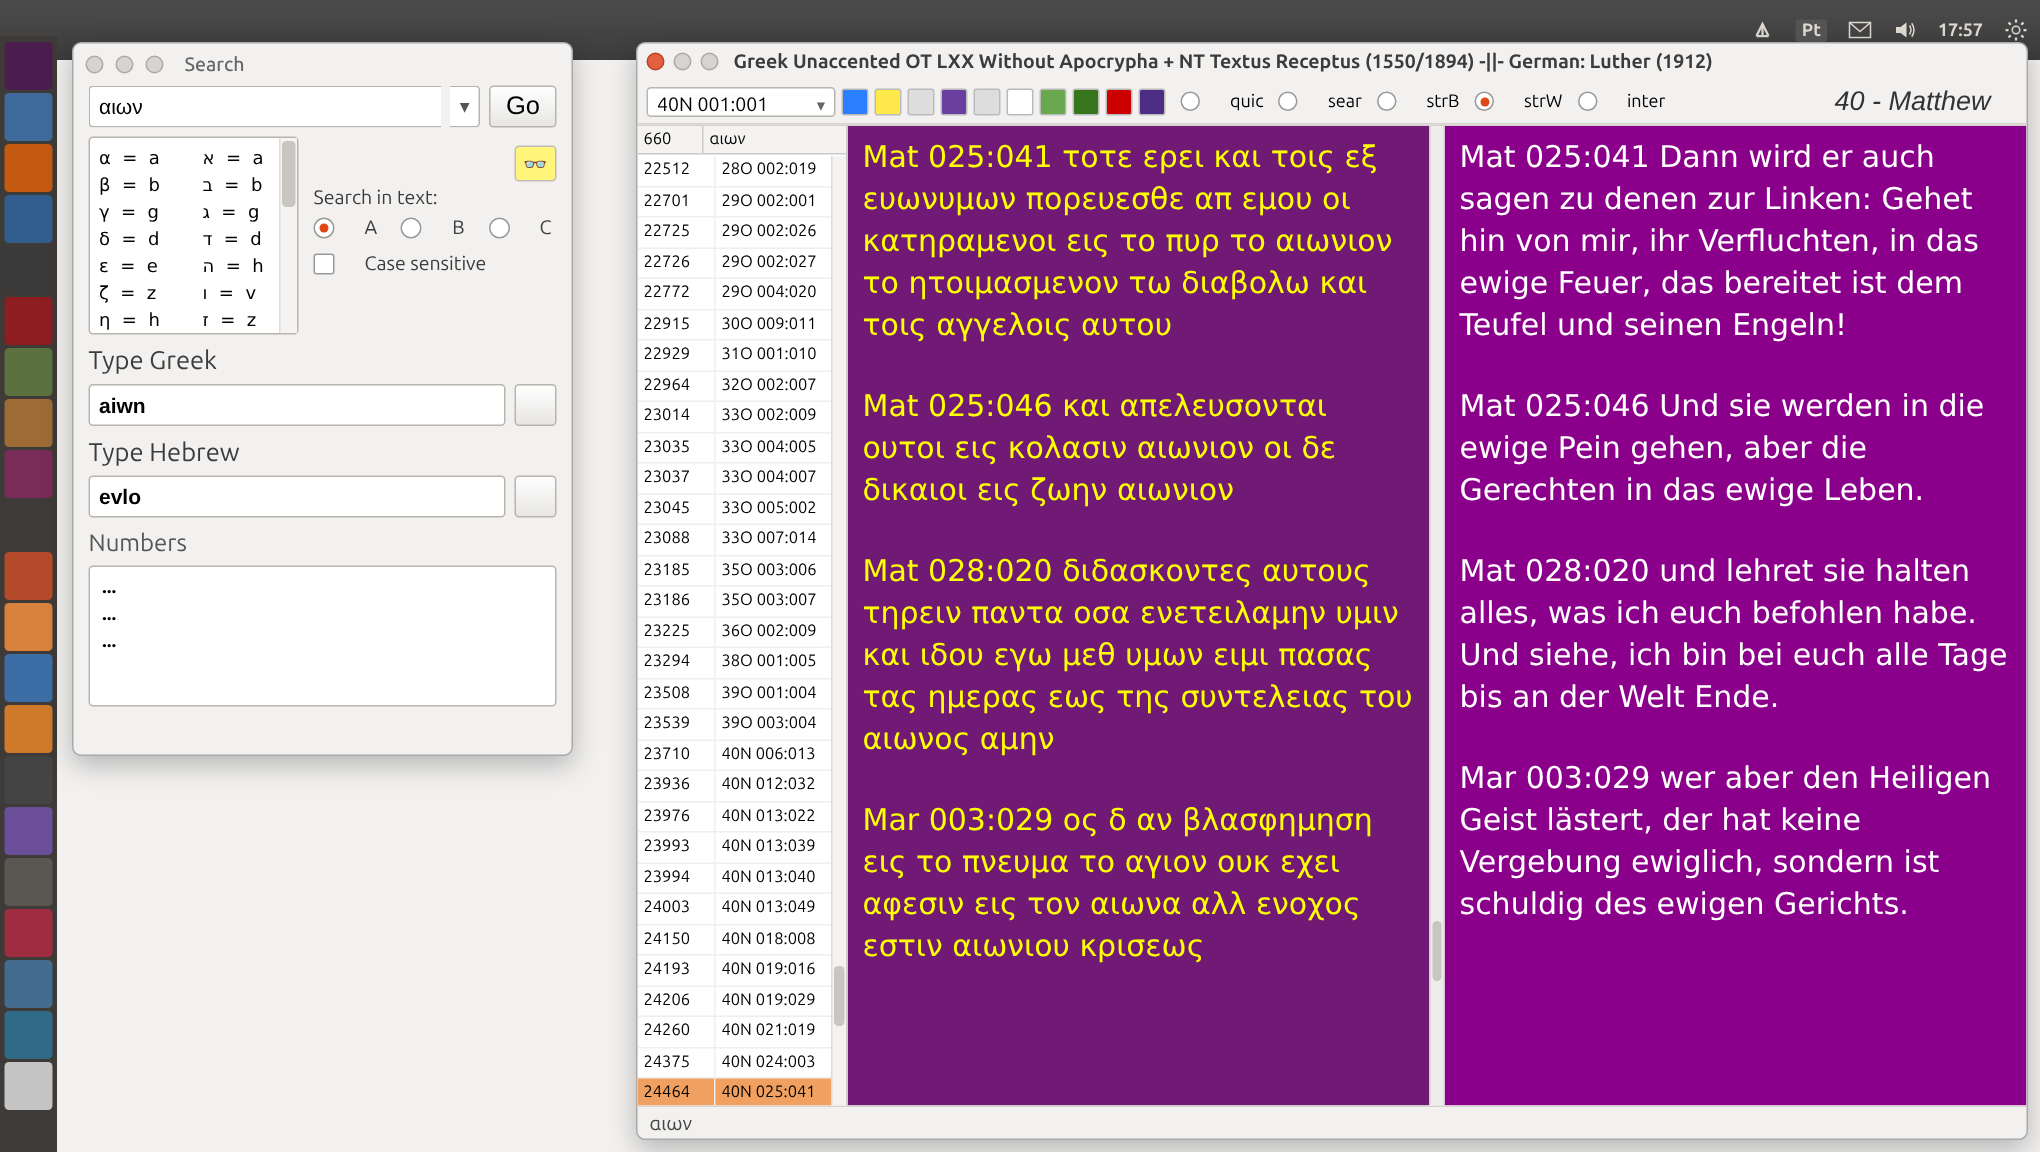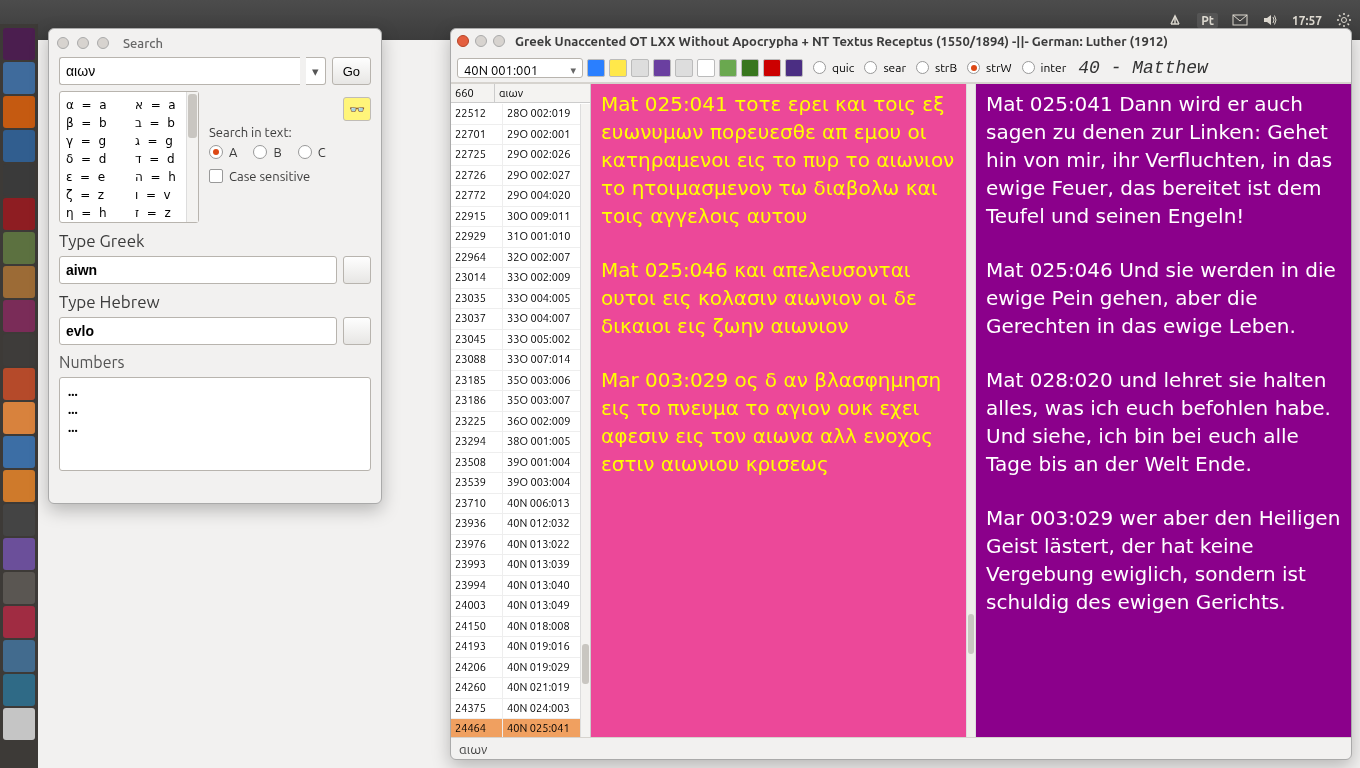--- a/index.html
+++ b/index.html
@@ -18,75 +18,75 @@
 .win-search { position:absolute; top:28px; left:48px; width:334px; height:476px; background:#f2f1f0; border:1px solid #aaa; border-radius:6px; box-shadow: 0 6px 18px rgba(0,0,0,.25); display:flex; flex-direction:column; }
 .titlebar { height:28px; display:flex; align-items:center; padding:0 8px; gap:8px; color:#4c4c4c; font-weight:500; }
 .tbtn { width:12px; height:12px; border-radius:50%; background:#d7d3cf; border:1px solid #aaa; }
 .tbtn.close { }
 .titlebar .title { margin-left:6px; color:#666; }
 
 .win-search .body { padding:0 10px 10px; display:flex; flex-direction:column; gap:6px; }
 .row { display:flex; gap:6px; align-items:center; }
 .input { flex:1; height:28px; border:1px solid #b8b4ae; border-radius:3px; background:#fff; padding:0 6px; font-size:14px; }
 .dropbtn { width:20px; height:28px; border:1px solid #b8b4ae; border-left:none; border-radius:0 3px 3px 0; background:#fff; display:flex; align-items:center; justify-content:center; color:#555; }
-.btn { height:28px; padding:0 10px; border:1px solid #b8b4ae; border-radius:3px; background:linear-gradient(#fefefe,#e7e6e4); font-size:13px; cursor:pointer; }
+.btn { height:28px; padding:0 10px; border:1px solid #b8b4ae; border-radius:3px; background:linear-gradient(#fefefe,#e7e6e4); font-size:17px; cursor:pointer; }
 .smallico { width:28px; height:24px; border:1px solid #c0bcb6; border-radius:3px; background:#fff57a; display:flex; align-items:center; justify-content:center; }
 
 .two-pane { display:flex; gap:10px; }
 .letbox { flex:0 0 140px; height:132px; border:1px solid #b8b4ae; border-radius:3px; background:#fff; position:relative; font-family: "DejaVu Sans", sans-serif; }
 .letbox .cols { display:flex; height:100%; }
 .letcol { flex:1; padding:4px 6px; font-size:12px; line-height:18px; white-space:pre; }
 .letbox .sb { position:absolute; right:0; top:0; bottom:0; width:12px; background:#f4f3f1; border-left:1px solid #ddd; }
 .letbox .sb .thumb { position:absolute; left:1px; right:1px; top:2px; height:44px; background:#c9c6c1; border-radius:3px; }
 
 .opt-pane { flex:1; padding-top:6px; font-size:13px; color:#3c3c3c; }
 .opt-pane .lbl { margin-bottom:6px; }
 .radios { display:flex; gap:16px; align-items:center; margin-bottom:10px; }
-.radio, .checkbox { display:flex; align-items:center; gap:6px; }
+.radio, .checkbox { display:flex; align-items:center; gap:20px; }
 .rdot { width:14px; height:14px; border-radius:50%; border:1px solid #999; display:flex; align-items:center; justify-content:center; background:#fff; }
 .rdot.sel::after { content:""; width:6px; height:6px; border-radius:50%; background:#dd4814; }
 .cbox { width:14px; height:14px; border:1px solid #999; border-radius:2px; background:#fff; }
 
 .section-lbl { font-size:17px; color:#3c3c3c; margin-top:2px; }
 .bold-in { font-weight:bold; }
 .sqbtn { width:28px; height:28px; border:1px solid #b8b4ae; border-radius:3px; background:linear-gradient(#fefefe,#e7e6e4); }
 .numlist { border:1px solid #b8b4ae; border-radius:3px; background:#fff; padding:4px 8px; min-height:94px; }
 .numlist .n { padding:2px 0; font-weight:bold; }
 
 
-.win-main { position:absolute; top:28px; left:450px; right:8px; height:732px; background:#f2f1f0; border:1px solid #aaa; border-radius:6px; box-shadow: 0 6px 18px rgba(0,0,0,.25); display:flex; flex-direction:column; overflow:hidden; }
+.win-main { position:absolute; top:28px; left:424px; right:8px; height:732px; background:#f2f1f0; border:1px solid #aaa; border-radius:6px; box-shadow: 0 6px 18px rgba(0,0,0,.25); display:flex; flex-direction:column; overflow:hidden; }
 .main-title { height:24px; display:flex; align-items:center; padding:0 6px; gap:6px; font-weight:bold; color:#3c3c3c; font-size:13px; }
 .main-title .tbtn.red { background:#e45f3f; border-color:#b74427; }
 .main-title .ttext { margin-left:4px; }
 .toolbar { height:30px; display:flex; align-items:center; padding:0 6px; gap:4px; border-bottom:1px solid #d6d3ce; }
 .dd { height:20px; border:1px solid #b8b4ae; border-radius:3px; background:#fff; padding:0 22px 0 6px; display:flex; align-items:flex-end; position:relative; font-size:13px; min-width:126px; }
 .dd::after { content:"▾"; position:absolute; right:6px; color:#666; font-size:11px; }
 .ticon { width:18px; height:18px; border:1px solid #bbb; border-radius:2px; }
 .ti-blue{background:#2a7fff;} .ti-yel{background:#ffe84a;} .ti-gr1{background:#6aa84f;} .ti-gr2{background:#38761d;} .ti-red{background:#cc0000;} .ti-pur{background:#6a3fa0;} .ti-grey{background:#ddd;}
 .r-group { display:flex; align-items:center; gap:2px; margin-left:6px; }
 .r-group .rdot { width:13px; height:13px; }
 .r-group label { font-size:12px; margin-right:8px; }
-.booklabel { flex:1; font-style:italic; font-family: Liberation Mono, monospace; font-size:18px; color:#333; padding-right:18px; }
+.booklabel { flex:1; text-align:right; font-style:italic; font-family: Liberation Sans, sans-serif; font-size:18px; color:#333; padding-right:18px; }
 
 .content { flex:1; display:flex; overflow:hidden; border-top:1px solid #d6d3ce; }
 .reftable { width:140px; background:#fff; border-right:1px solid #ccc; position:relative; font-size:11px; }
 .reftable .hdr { display:flex; border-bottom:1px solid #ccc; background:#f4f3f1; }
 .reftable .hdr .c1 { width:44px; padding:3px 4px; border-right:1px solid #ccc; }
 .reftable .hdr .c2 { flex:1; padding:3px 4px; }
 .reftable .rows { position:absolute; top:20px; left:0; right:10px; bottom:0; overflow:hidden; }
 .reftable .r { display:flex; border-bottom:1px solid #eee; height:20.5px; }
 .reftable .r.sel { background:#f0a060; }
 .reftable .r .c1 { width:52px; padding:3px 4px; border-right:1px solid #eee; }
 .reftable .r .c2 { flex:1; padding:3px 4px; }
 .reftable .sb { position:absolute; right:0; top:20px; bottom:0; width:10px; background:#f4f3f1; border-left:1px solid #ddd; }
 .reftable .sb .thumb { position:absolute; left:1px; right:1px; top:540px; height:40px; background:#c9c6c1; border-radius:3px; }
 
 .panes { flex:1; display:flex; }
 .pane { padding:6px 10px; font-size:20px; line-height:1.4; font-family: "DejaVu Sans", sans-serif; }
-.pane.greek { flex:1; background:#ec4899; color:#ffff00; }
+.pane.greek { flex:1; background:#701a75; color:#ffff00; }
 .pane.german { flex:1; background:#8b008b; color:#fff; }
 .verse { margin-bottom:26px; }
 
 .statusbar { height:22px; border-top:1px solid #d6d3ce; display:flex; align-items:center; padding:0 8px; font-size:13px; color:#444; }
 
 
 .midsb { width:10px; background:#efedea; border-left:1px solid #ddd; border-right:1px solid #ddd; position:relative; }
 .midsb .thumb { position:absolute; left:1px; right:1px; top:530px; height:40px; background:#c9c6c1; border-radius:3px; }
 
 </style>
@@ -395,20 +395,21 @@
           </div>
         </div>
       <div class="sb">
           <div class="thumb"></div>
         </div>
     </div>
     <div class="panes">
       <div class="pane greek" id="greekpane">
           <div class="verse">Mat 025:041 τοτε ερει και τοις εξ ευωνυμων πορευεσθε απ εμου οι κατηραμενοι εις το πυρ το αιωνιον το ητοιμασμενον τω διαβολω και τοις αγγελοις αυτου</div>
           <div class="verse">Mat 025:046 και απελευσονται ουτοι εις κολασιν αιωνιον οι δε δικαιοι εις ζωην αιωνιον</div>
+          <div class="verse">Mat 028:020 διδασκοντες αυτους τηρειν παντα οσα ενετειλαμην υμιν και ιδου εγω μεθ υμων ειμι πασας τας ημερας εως της συντελειας του αιωνος αμην</div>
           <div class="verse">Mar 003:029 ος δ αν βλασφημηση εις το πνευμα το αγιον ουκ εχει αφεσιν εις τον αιωνα αλλ ενοχος εστιν αιωνιου κρισεως</div>
         </div>
       <div class="midsb">
           <div class="thumb"></div>
         </div>
       <div class="pane german" id="germanpane">
           <div class="verse">Mat 025:041 Dann wird er auch sagen zu denen zur Linken: Gehet hin von mir, ihr Verfluchten, in das ewige Feuer, das bereitet ist dem Teufel und seinen Engeln!</div>
           <div class="verse">Mat 025:046 Und sie werden in die ewige Pein gehen, aber die Gerechten in das ewige Leben.</div>
           <div class="verse">Mat 028:020 und lehret sie halten alles, was ich euch befohlen habe. Und siehe, ich bin bei euch alle Tage bis an der Welt Ende.</div>
           <div class="verse">Mar 003:029 wer aber den Heiligen Geist lästert, der hat keine Vergebung ewiglich, sondern ist schuldig des ewigen Gerichts.</div>

